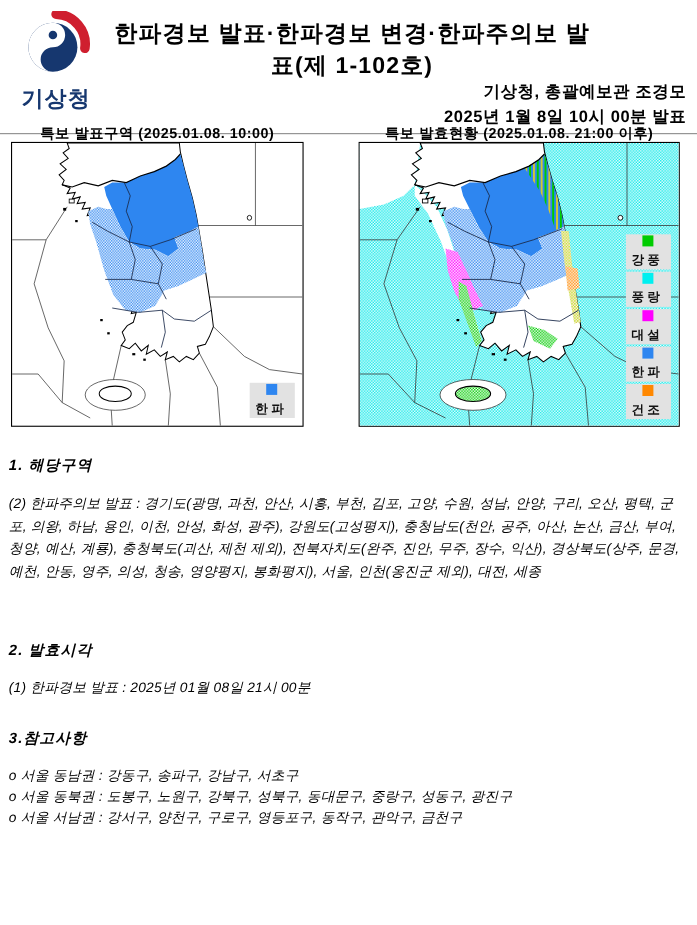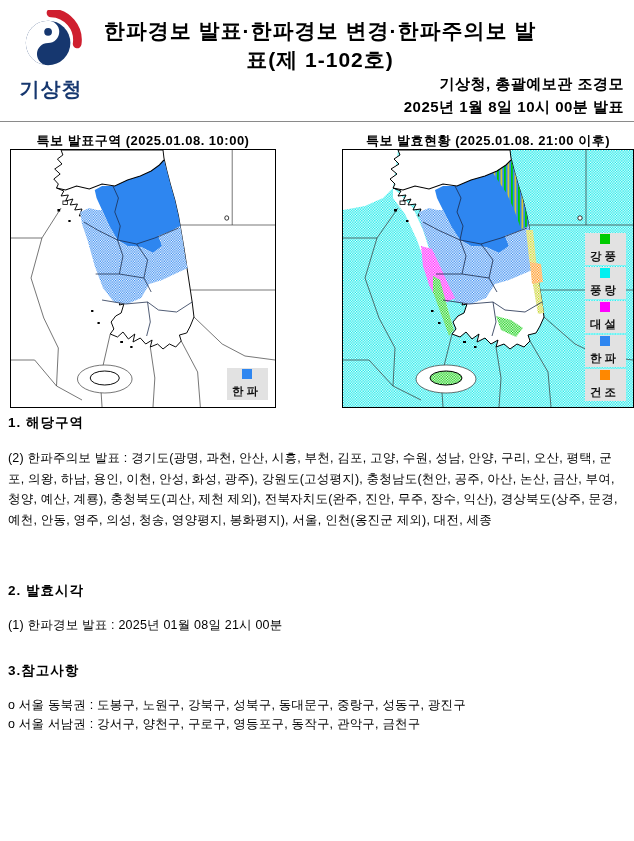--- a/index.html
+++ b/index.html
@@ -15,38 +15,38 @@
   .report-title{
     position:absolute;left:95px;top:16px;width:450px;
     font-size:21px;font-weight:bold;line-height:29px;text-align:center;letter-spacing:1px;
   }
   .issuer-block{
     position:absolute;right:10px;top:72px;text-align:right;
     font-size:15px;font-weight:bold;line-height:23px;letter-spacing:.5px;
   }
   .header-rule{position:absolute;left:0;top:121px;width:634px;height:0;border-top:1px solid #8a8a8a;}
   
-  .maps-row{position:absolute;left:0;top:132px;width:634px;display:flex;justify-content:space-between;padding:0;}
+  .maps-row{position:absolute;left:0;top:112px;width:634px;display:flex;justify-content:space-between;padding:0;}
   .map-panel{position:relative;}
   .map-panel.left{width:266px;margin-left:10px;}
-  .map-panel.right{width:292px;margin-right:0;}
+  .map-panel.right{width:292px;margin-right:16px;}
   .map-title{font-size:13px;font-weight:bold;text-align:center;height:17px;letter-spacing:.5px;white-space:nowrap;}
   .map-box{position:relative;border:1px solid #000;height:257px;background:#fff;}
   .map-box svg{display:block;width:100%;height:100%;}
   .legend{position:absolute;right:7px;display:flex;flex-direction:column;gap:2px;align-items:stretch;}
   .legend.single{bottom:7px;}
   .legend.multi{bottom:6px;}
   .legend-item{
     display:flex;align-items:center;gap:5px;background:#e2e2e2;
     padding:1px 7px 1px 5px;font-size:11.5px;font-weight:bold;color:#111;letter-spacing:3px;flex-direction:column;
   }
   .legend-swatch{width:10px;height:10px;flex:0 0 10px;display:inline-block;}
   
   .sections{position:absolute;left:8px;top:404px;width:618px;}
-  .section{margin:0;}
+  .section{margin:0;font-style:italic;}
   .section-heading{font-size:13.5px;font-weight:bold;letter-spacing:1px;margin:0 0 16px 0;}
   .body-line{font-size:12.5px;line-height:20.5px;margin:0;letter-spacing:.2px;word-break:break-all;}
   .sec2 .body-line{line-height:18px;}
   .sec3 .body-line{line-height:19px;}
   .sec1{margin-top:10px;}
   .sec2{margin-top:52px;}
   .sec3{margin-top:28px;}
 </style>
 </head>
 <body>
@@ -230,17 +230,18 @@
     <p class="body-line">(2) 한파주의보 발표 : 경기도(광명, 과천, 안산, 시흥, 부천, 김포, 고양, 수원, 성남, 안양, 구리, 오산, 평택, 군포, 의왕, 하남, 용인, 이천, 안성, 화성, 광주), 강원도(고성평지), 충청남도(천안, 공주, 아산, 논산, 금산, 부여, 청양, 예산, 계룡), 충청북도(괴산, 제천 제외), 전북자치도(완주, 진안, 무주, 장수, 익산), 경상북도(상주, 문경, 예천, 안동, 영주, 의성, 청송, 영양평지, 봉화평지), 서울, 인천(옹진군 제외), 대전, 세종</p>
   </div>
 
   <div class="section sec2">
     <div class="section-heading">2. 발효시각</div>
     <p class="body-line">(1) 한파경보 발표 : 2025년 01월 08일 21시 00분</p>
   </div>
 
   <div class="section sec3">
     <div class="section-heading">3.참고사항</div>
+    <p class="body-line">o 서울 동남권 : 강동구, 송파구, 강남구, 서초구</p>
     <p class="body-line">o 서울 동북권 : 도봉구, 노원구, 강북구, 성북구, 동대문구, 중랑구, 성동구, 광진구</p>
     <p class="body-line">o 서울 서남권 : 강서구, 양천구, 구로구, 영등포구, 동작구, 관악구, 금천구</p>
 
   </div>
 </div>
 
 </body></html>

